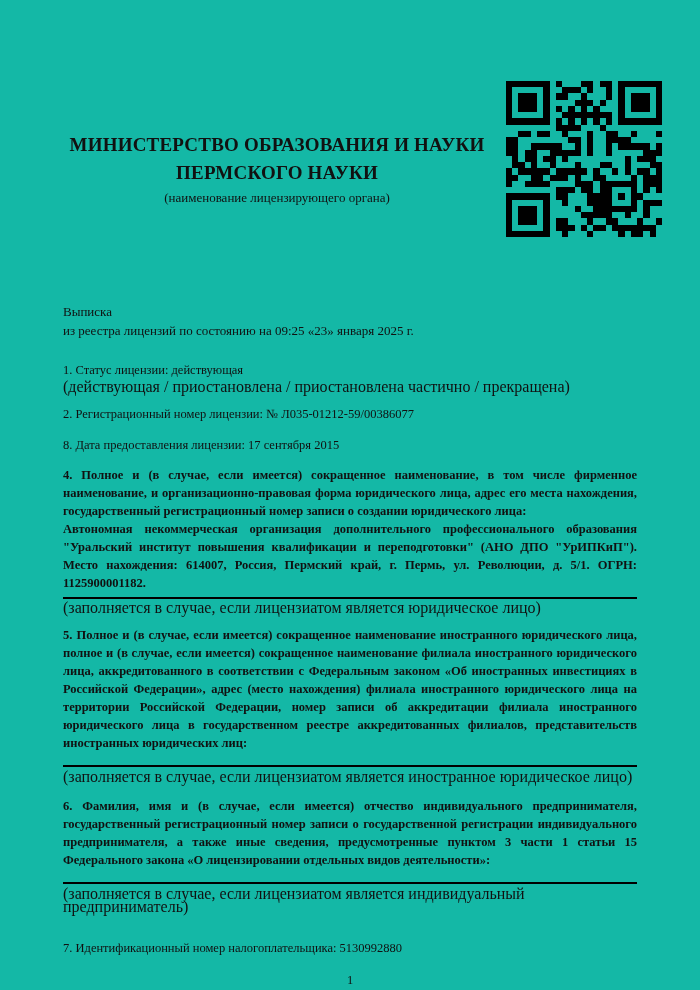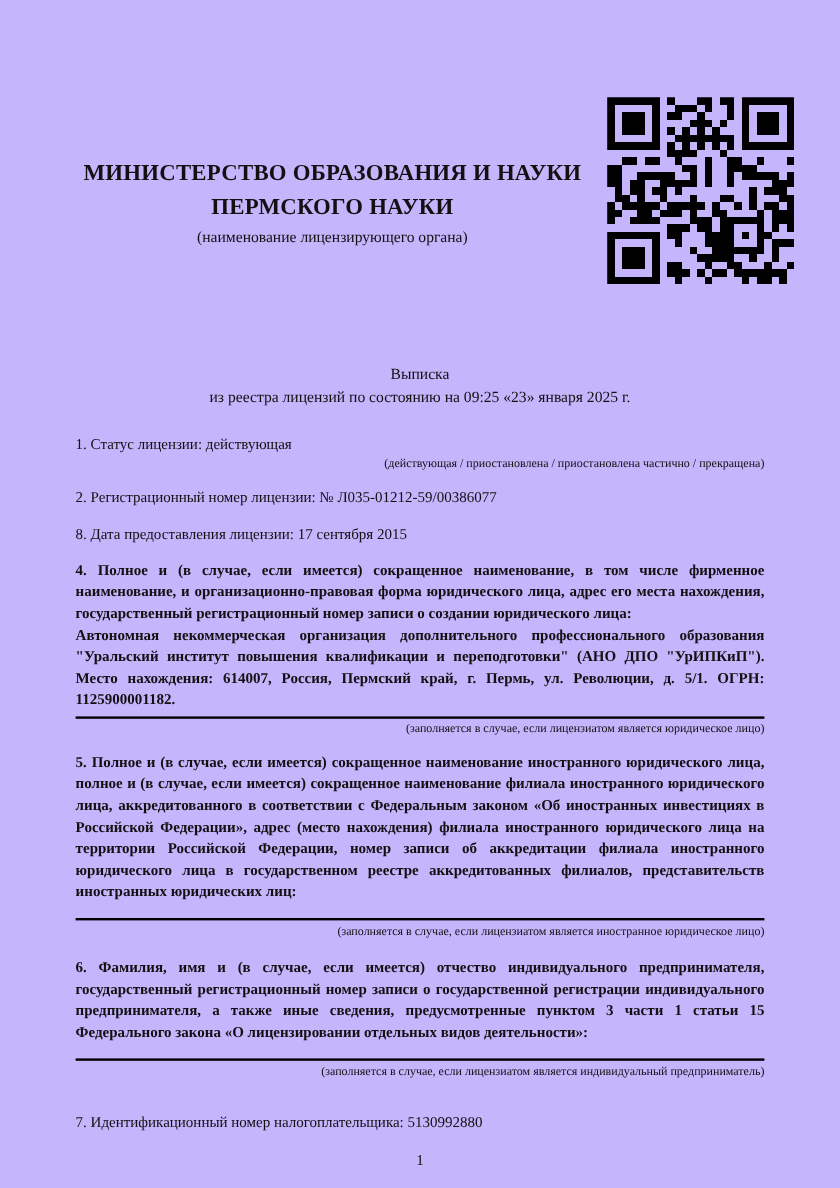--- a/index.html
+++ b/index.html
@@ -1,31 +1,31 @@
 <!DOCTYPE html>
 <html lang="ru"><head>
 <meta charset="utf-8">
 <style>
   html,body{margin:0;padding:0;background:#ffffff;}
   .doc{
-    position:relative;width:700px;height:990px;background:#c4b5fd;color:#111111;
+    position:relative;width:700px;height:990px;background:#14b8a6;color:#111111;
     font-family:"Liberation Serif","DejaVu Serif",serif;overflow:hidden;
   }
   
   .qr{position:absolute;top:81px;left:506px;width:156px;height:156px;shape-rendering:crispEdges;}
   .qr rect{fill:#000000;}
   
   .authority{position:absolute;top:131px;left:63px;width:428px;text-align:center;}
   .authority-name{font-weight:bold;font-size:19px;line-height:28px;letter-spacing:.2px;}
   .authority-caption{font-size:13px;line-height:13px;margin-top:4px;}
   
   .main{position:absolute;top:302px;left:63px;width:574px;font-size:12.5px;line-height:18px;}
-  .doc-title{text-align:center;font-size:13px;line-height:19px;}
+  .doc-title{font-size:13px;line-height:19px;}
   .para{text-align:justify;font-weight:bold;}
-  .caption{font-size:10px;line-height:13px;text-align:right;font-family:Liberation Serif, serif;}
+  .caption{font-size:16px;line-height:13px;text-align:left;font-family:Liberation Serif, serif;}
   .rule{border-top:2px solid #000000;}
   .blank-rule{height:13px;border-bottom:2px solid #000000;margin-bottom:3px;}
   .item1{margin-top:21px;}
   .item1 .caption{margin-top:1px;}
   .item2{margin-top:12px;}
   .item3{margin-top:13px;}
   .item4{margin-top:12px;}
   .item4 .rule{margin-top:5px;margin-bottom:2px;}
   .item5{margin-top:12px;}
   .item6{margin-top:14px;}

